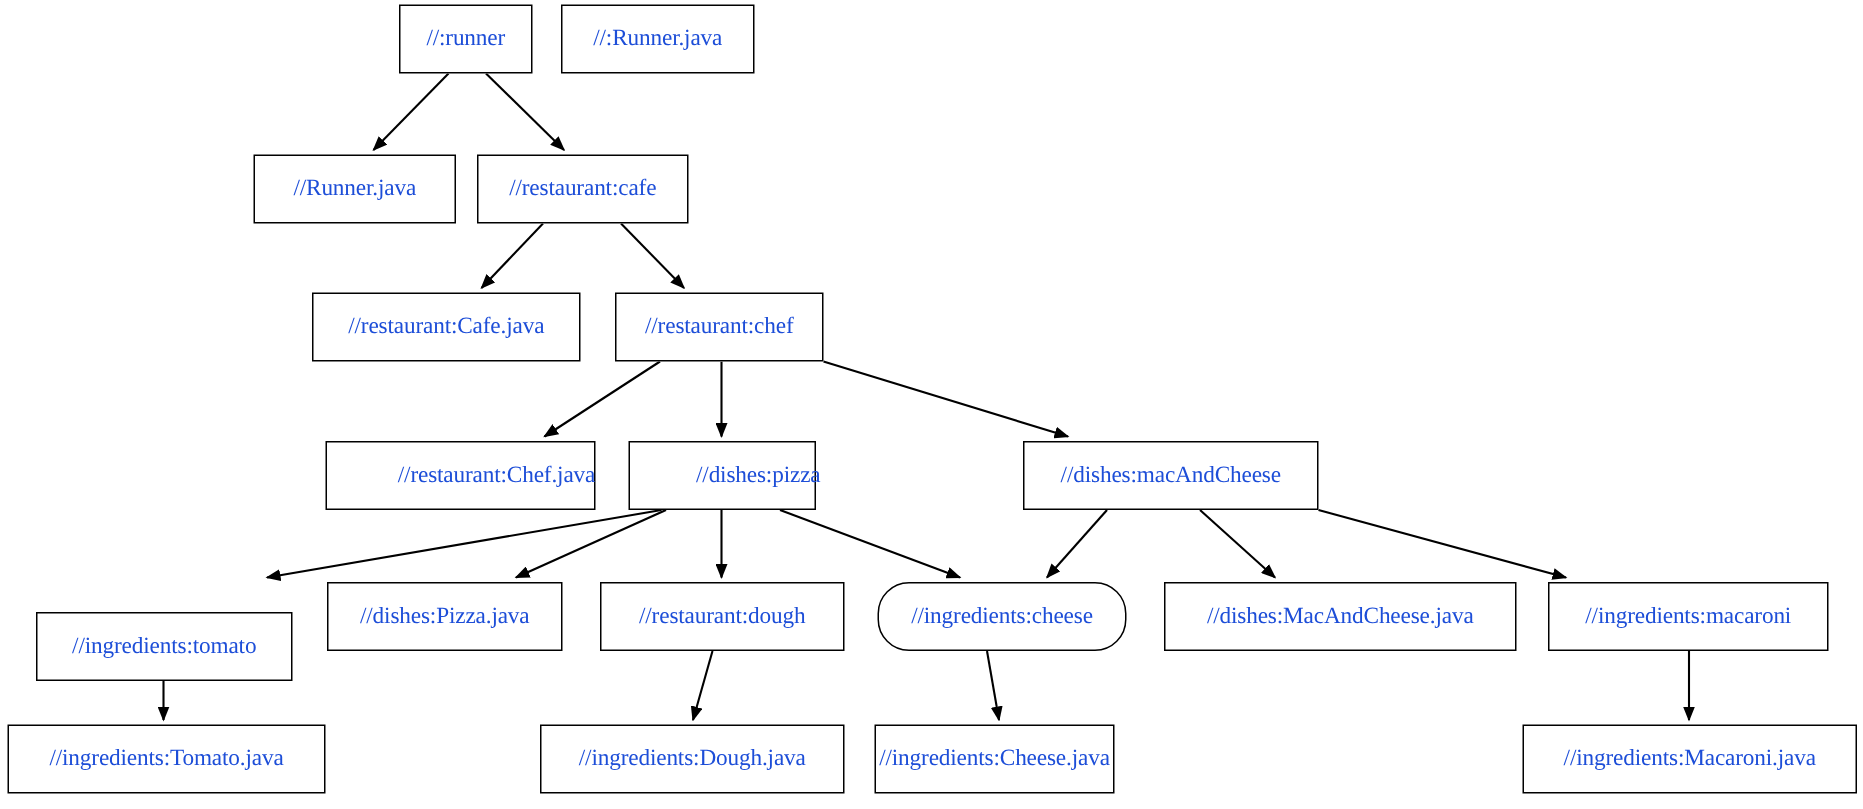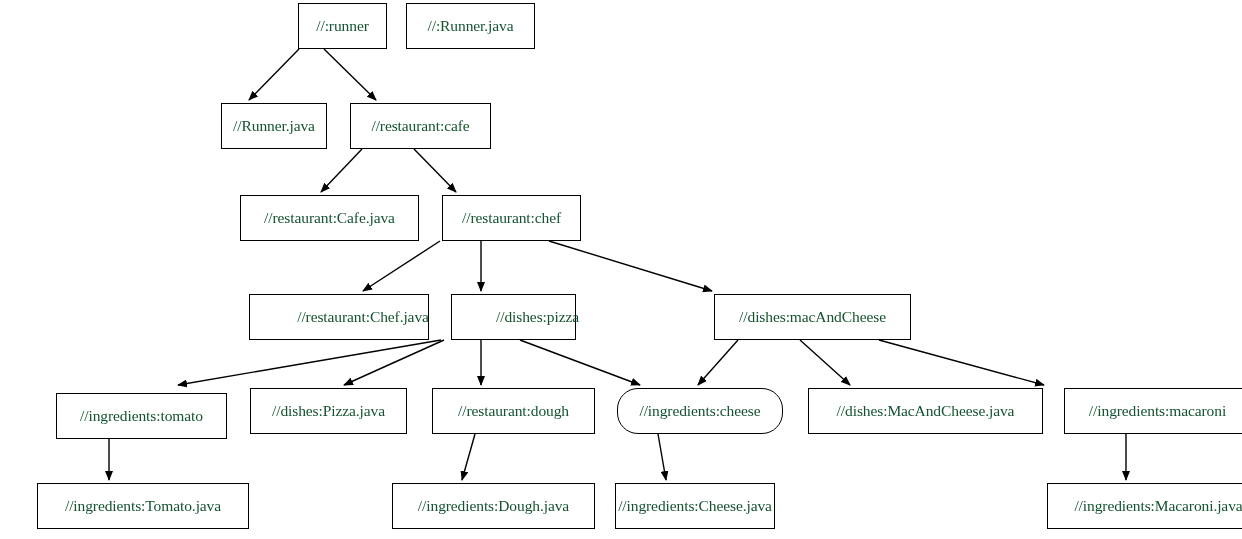--- a/index.html
+++ b/index.html
@@ -29,24 +29,23 @@
     position: absolute;
     box-sizing: border-box;
     border: 1px solid #000000;
     background: #ffffff;
     display: flex;
     align-items: center;
     justify-content: center;
     font-family: "Liberation Serif", "DejaVu Serif", serif;
     font-size: 15.5px;
     line-height: 1;
-    color: #14532d;
+    color: #1d4ed8;
     white-space: nowrap;
     letter-spacing: -0.1px;
-    margin-left: 32px;
   }
   .node-label {
     display: block;
     text-align: center;
   }
 </style>
 </head>
 <body>
 
 <div id="graph-canvas">
@@ -79,42 +78,42 @@
       </g>
   </svg>
 
   <div id="node-group">
       <div class="graph-node" style="left: 266px; top: 3px; width: 89px; height: 46px;">
         <span class="node-label">//:runner</span>
       </div>
       <div class="graph-node" style="left: 374px; top: 3px; width: 129px; height: 46px;">
         <span class="node-label">//:Runner.java</span>
       </div>
-      <div class="graph-node" style="left: 189px; top: 103px; width: 106px; height: 46px;">
+      <div class="graph-node" style="left: 169px; top: 103px; width: 135px; height: 46px;">
         <span class="node-label">//Runner.java</span>
       </div>
       <div class="graph-node" style="left: 318px; top: 103px; width: 141px; height: 46px;">
         <span class="node-label">//restaurant:cafe</span>
       </div>
       <div class="graph-node" style="left: 208px; top: 195px; width: 179px; height: 46px;">
         <span class="node-label">//restaurant:Cafe.java</span>
       </div>
       <div class="graph-node" style="left: 410px; top: 195px; width: 139px; height: 46px;">
         <span class="node-label">//restaurant:chef</span>
       </div>
       <div class="graph-node" style="left: 217px; top: 294px; width: 180px; height: 46px; padding-left: 48px;">
         <span class="node-label">//restaurant:Chef.java</span>
       </div>
       <div class="graph-node" style="left: 419px; top: 294px; width: 125px; height: 46px; padding-left: 48px;">
         <span class="node-label">//dishes:pizza</span>
       </div>
       <div class="graph-node" style="left: 682px; top: 294px; width: 197px; height: 46px;">
         <span class="node-label">//dishes:macAndCheese</span>
       </div>
-      <div class="graph-node" style="left: 24px; top: 393px; width: 171px; height: 46px;">
+      <div class="graph-node" style="left: 24px; top: 408px; width: 171px; height: 46px;">
         <span class="node-label">//ingredients:tomato</span>
       </div>
       <div class="graph-node" style="left: 218px; top: 388px; width: 157px; height: 46px;">
         <span class="node-label">//dishes:Pizza.java</span>
       </div>
       <div class="graph-node" style="left: 400px; top: 388px; width: 163px; height: 46px;">
         <span class="node-label">//restaurant:dough</span>
       </div>
       <div class="graph-node" style="left: 585px; top: 388px; width: 166px; height: 46px; border-radius: 21px;">
         <span class="node-label">//ingredients:cheese</span>

